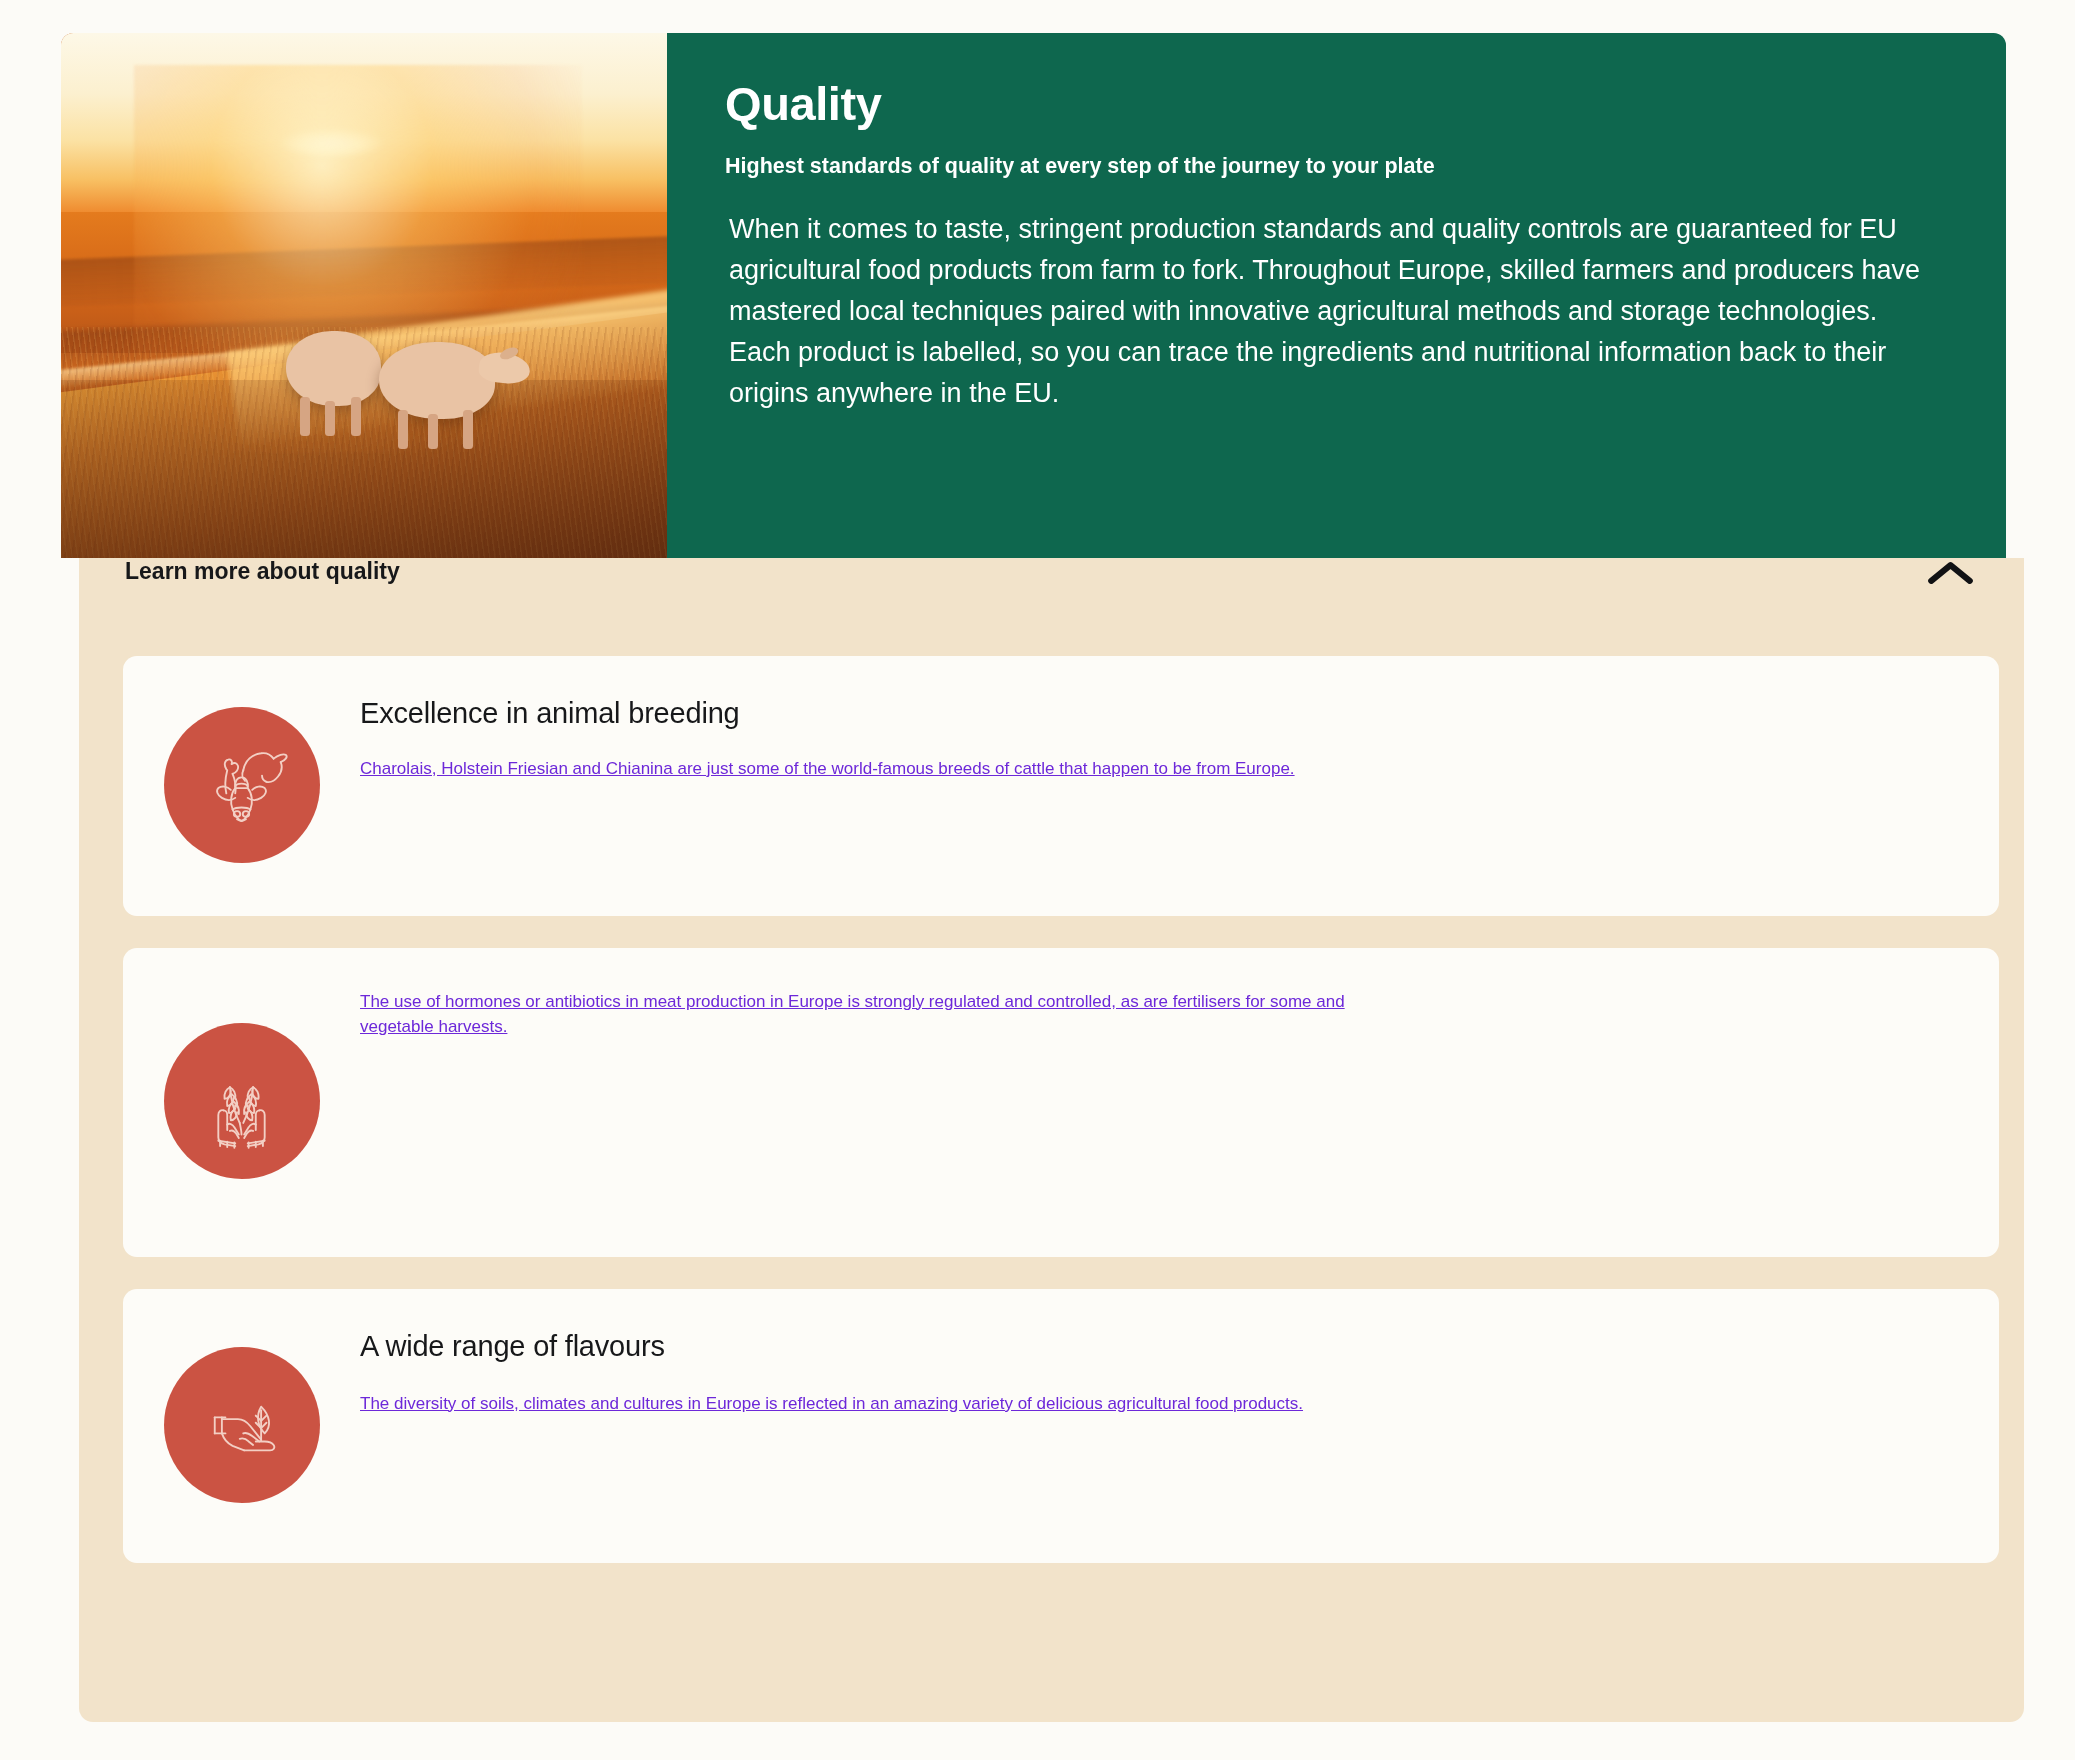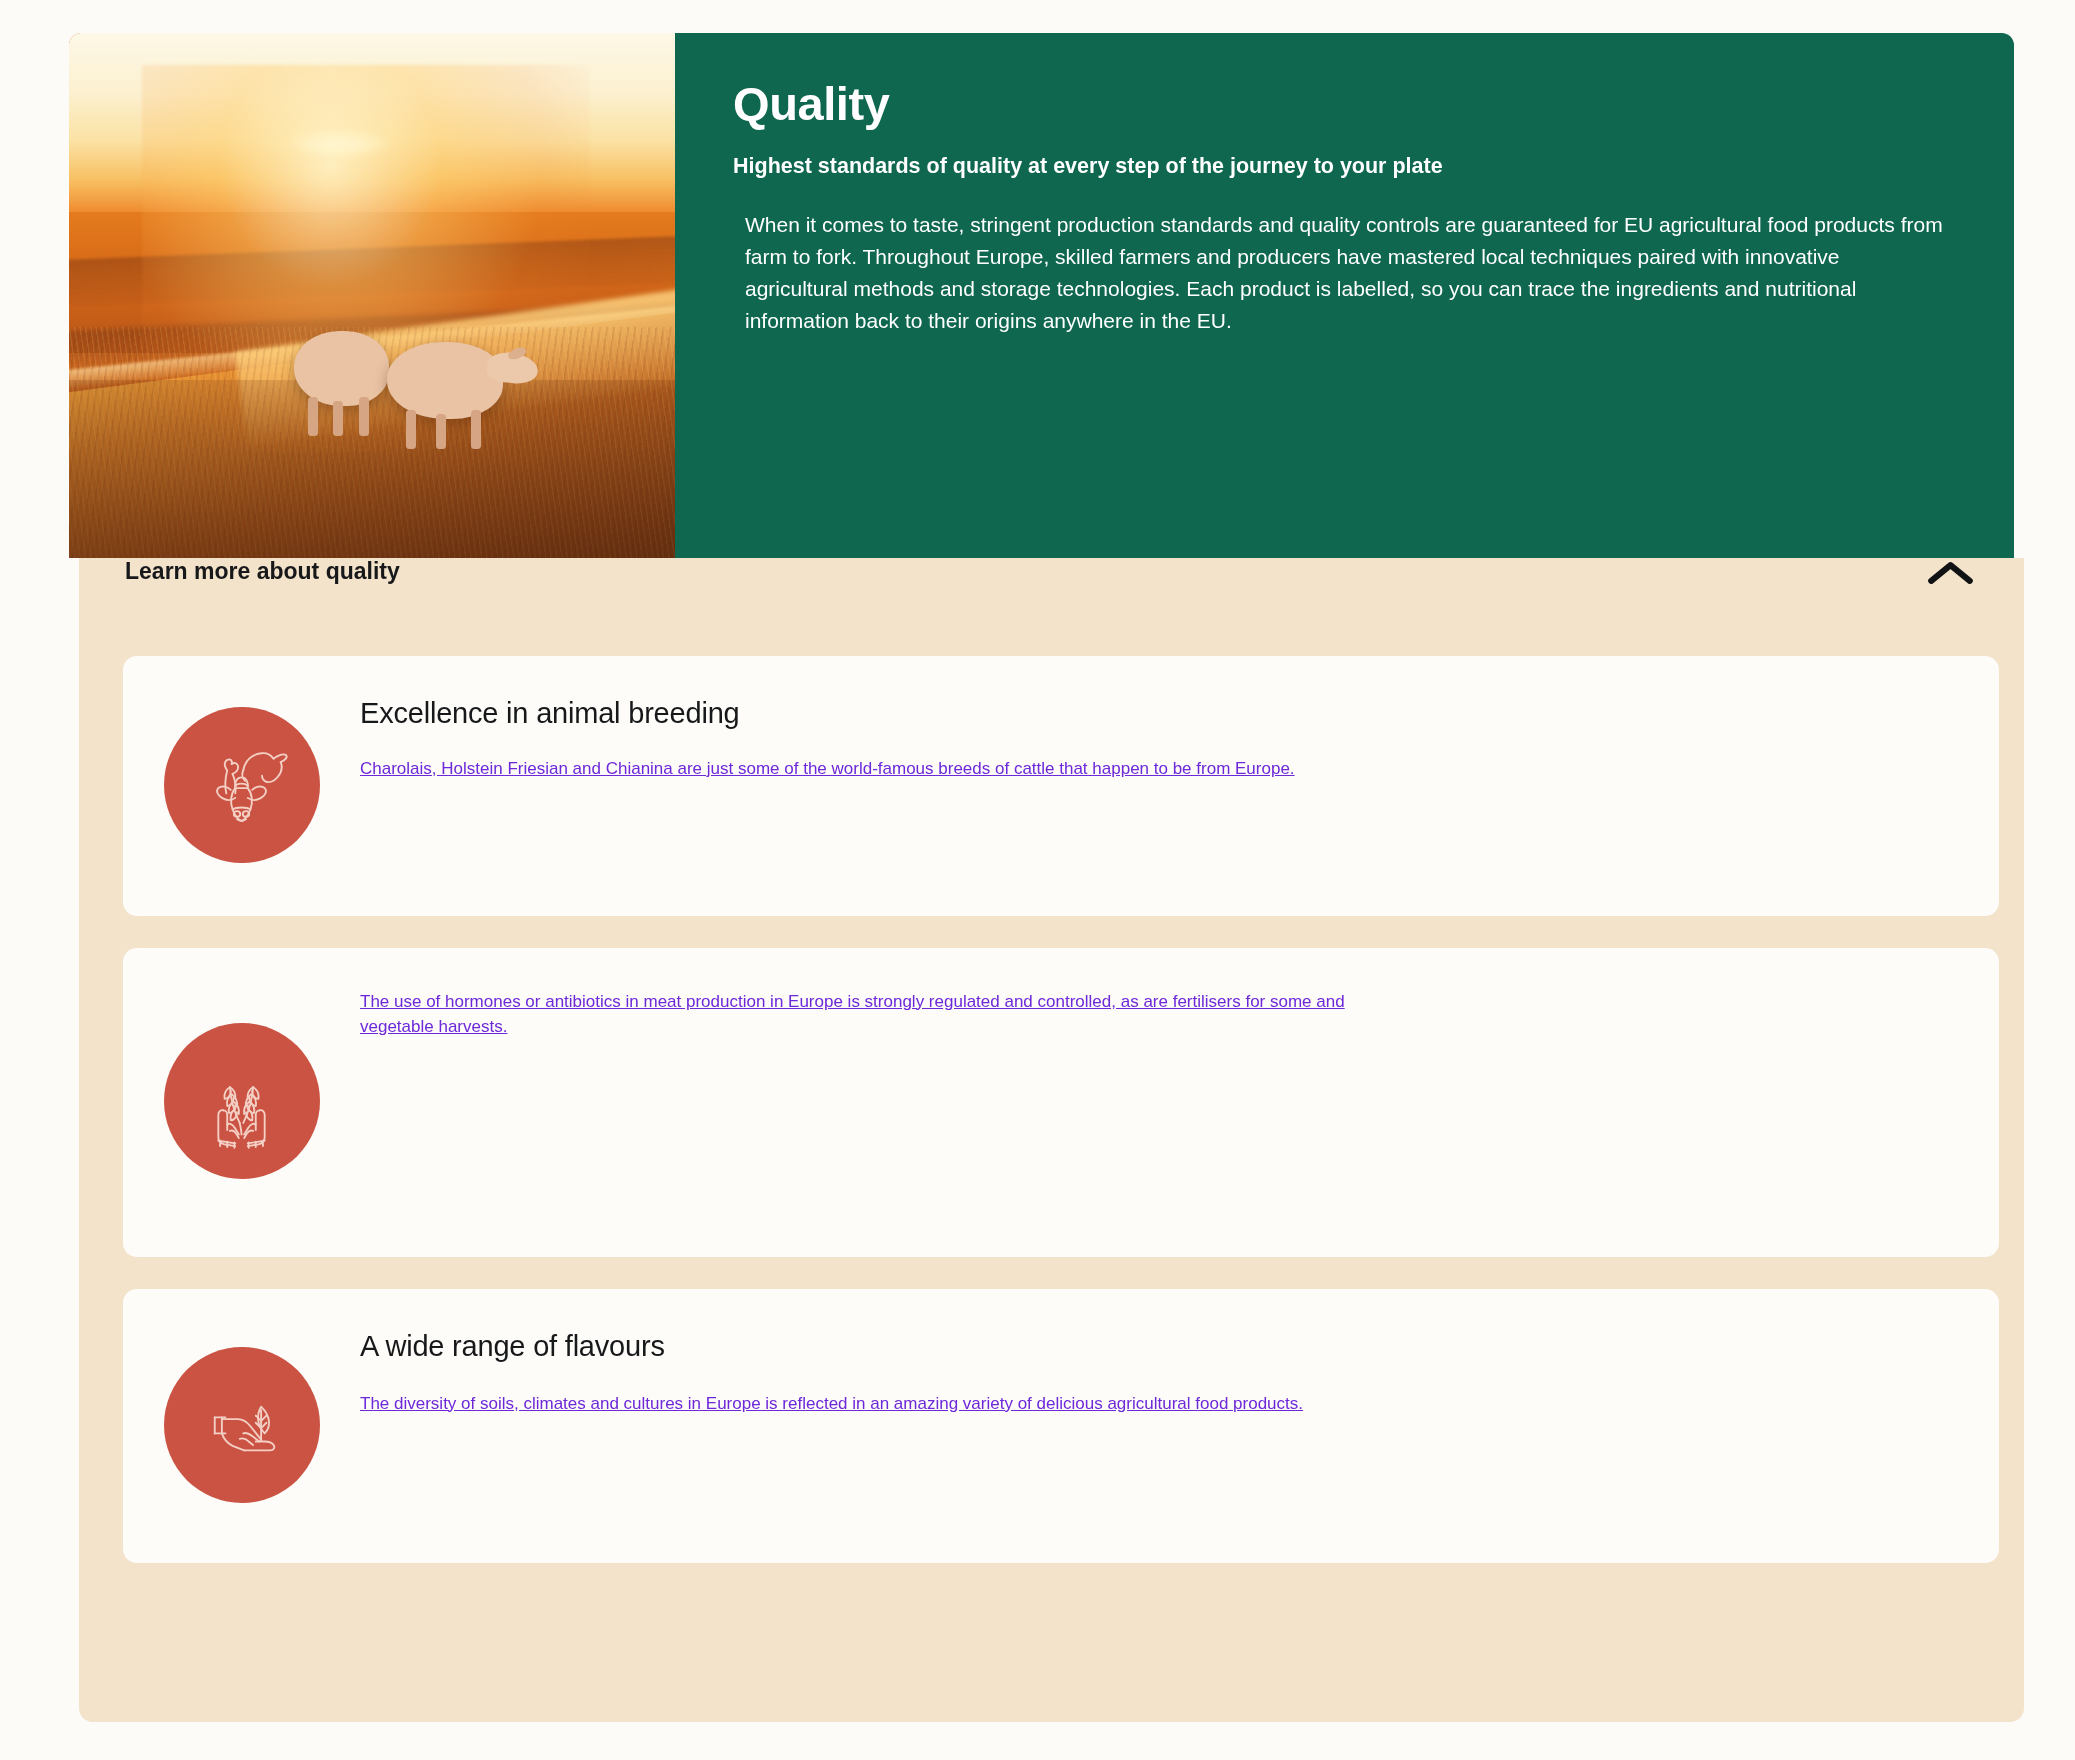--- a/index.html
+++ b/index.html
@@ -17,21 +17,21 @@
   .page {
     position: relative;
     width: 2075px;
     height: 1761px;
     background: #fcfbf7;
   }
 
   
   .hero {
     position: absolute;
-    left: 69px;
+    left: 61px;
     top: 33px;
     width: 1945px;
     height: 525px;
     display: flex;
     border-radius: 12.3px 12.3px 0 0;
     overflow: hidden;
   }
 
   .hero-photo {
     position: relative;
@@ -187,23 +187,23 @@
     margin: 0 0 24.6px 0;
     letter-spacing: -0.4px;
   }
   .hero-subtitle {
     font-size: 21.5px;
     font-weight: bold;
     line-height: 1.3;
     margin: 0 0 28px 0;
   }
   .hero-body {
-    font-size: 21px;
+    font-size: 27px;
     line-height: 1.52;
-    margin: 12px;
+    margin: 4px;
     max-width: 1246px;
   }
 
   
   .panel {
     position: absolute;
     left: 79px;
     top: 558px;
     width: 1945px;
     height: 1164px;

